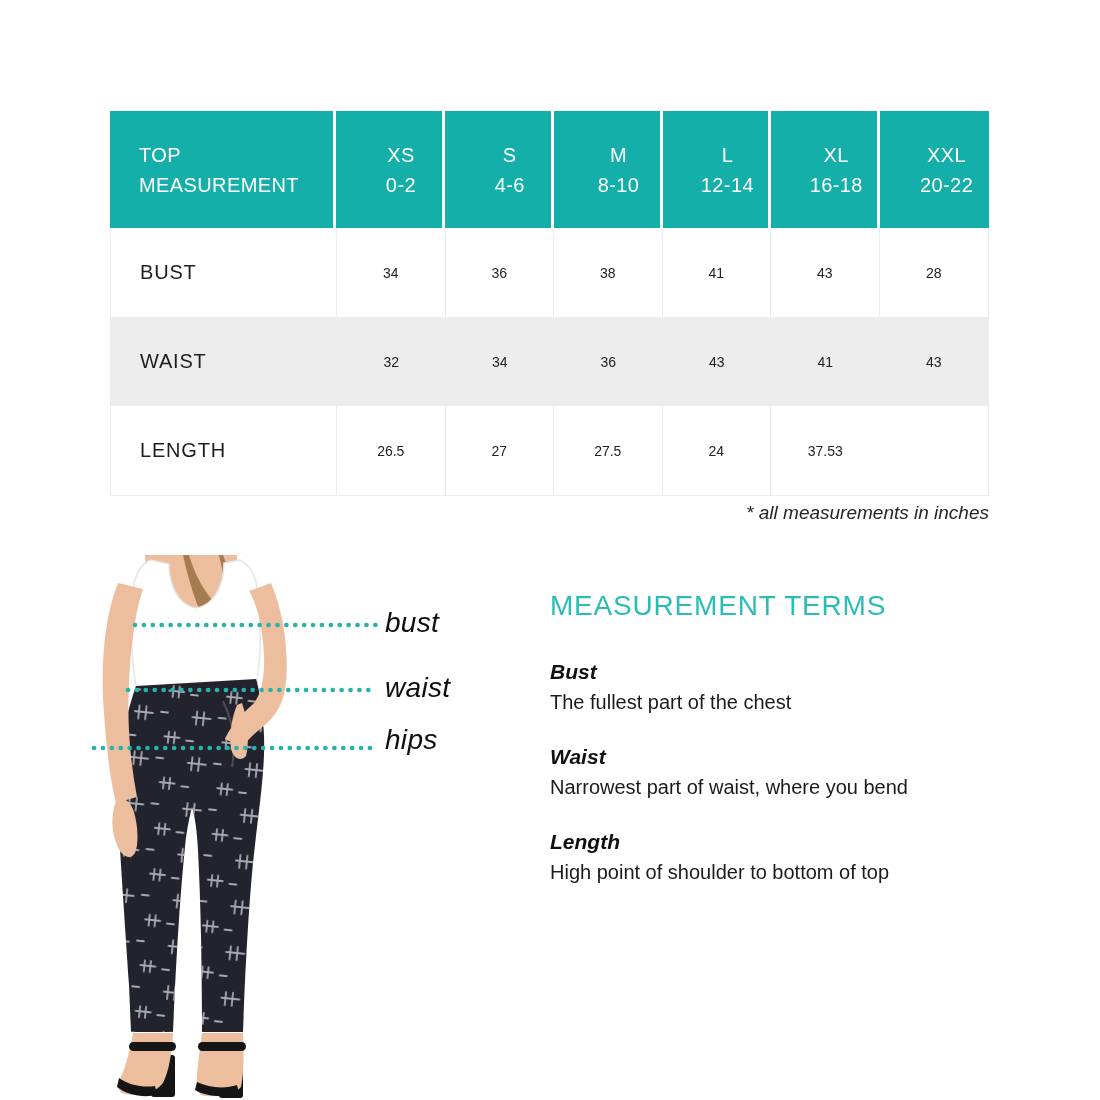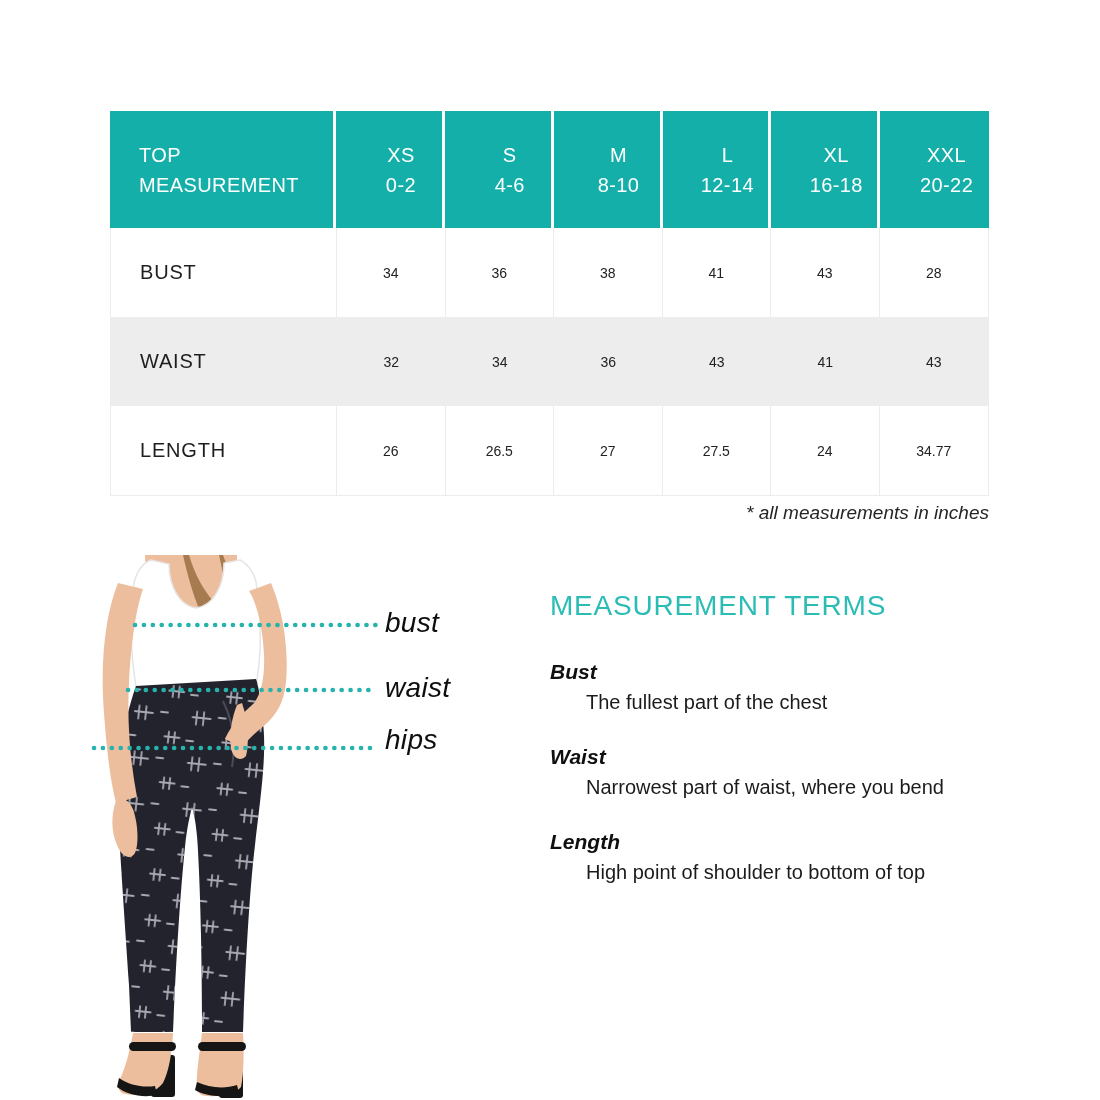--- a/index.html
+++ b/index.html
@@ -65,21 +65,21 @@
   .mlabel.waist{top:672px;}
   .mlabel.hips{top:724px;}
 
   
   .terms{position:absolute;left:550px;top:590px;width:470px;}
   .terms h2{margin:0 0 38px;color:var(--teal_text);font-size:28px;font-weight:400;
     letter-spacing:0.8px;}
   .term{margin-bottom:31px;}
   .term-name{font-size:21px;font-weight:700;font-style:italic;color:#101010;
     margin-bottom:7px;}
-  .term-desc{font-size:20px;color:#1B1B1B;margin-left:36px;}
+  .term-desc{font-size:20px;color:#1B1B1B;}
 </style>
 </head>
 <body>
 
 <div class="size-table">
   <div class="tr thead">
     <div class="cell first">
       <span>TOP</span>
       <span>MEASUREMENT</span>
     </div>
@@ -123,26 +123,25 @@
       <div class="cell rowlabel">WAIST</div>
       <div class="cell">32</div>
       <div class="cell">34</div>
       <div class="cell">36</div>
       <div class="cell">43</div>
       <div class="cell">41</div>
       <div class="cell">43</div>
     </div>
     <div class="tr row-a">
       <div class="cell rowlabel">LENGTH</div>
-      <div class="cell">26</div>
       <div class="cell">26.5</div>
       <div class="cell">27</div>
       <div class="cell">27.5</div>
       <div class="cell">24</div>
-      <div class="cell">34.77</div>
+      <div class="cell">37.53</div>
     </div>
   </div>
 </div>
 
 <div class="footnotes">
   <div>* all measurements in inches</div>
 </div>
 
 <svg class="figure" width="280" height="545" viewBox="0 0 280 545" aria-hidden="true">
   <defs>

